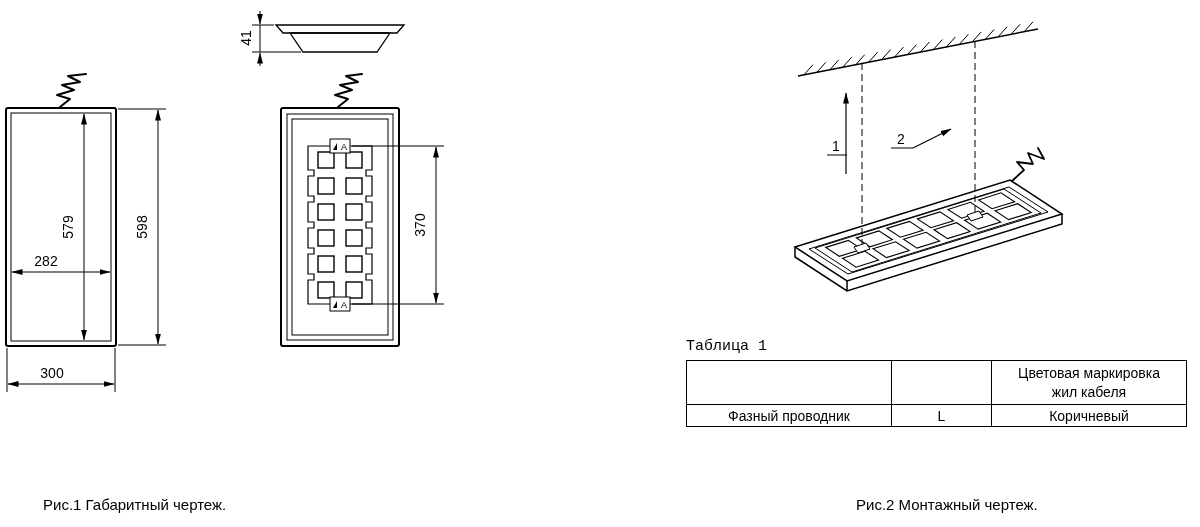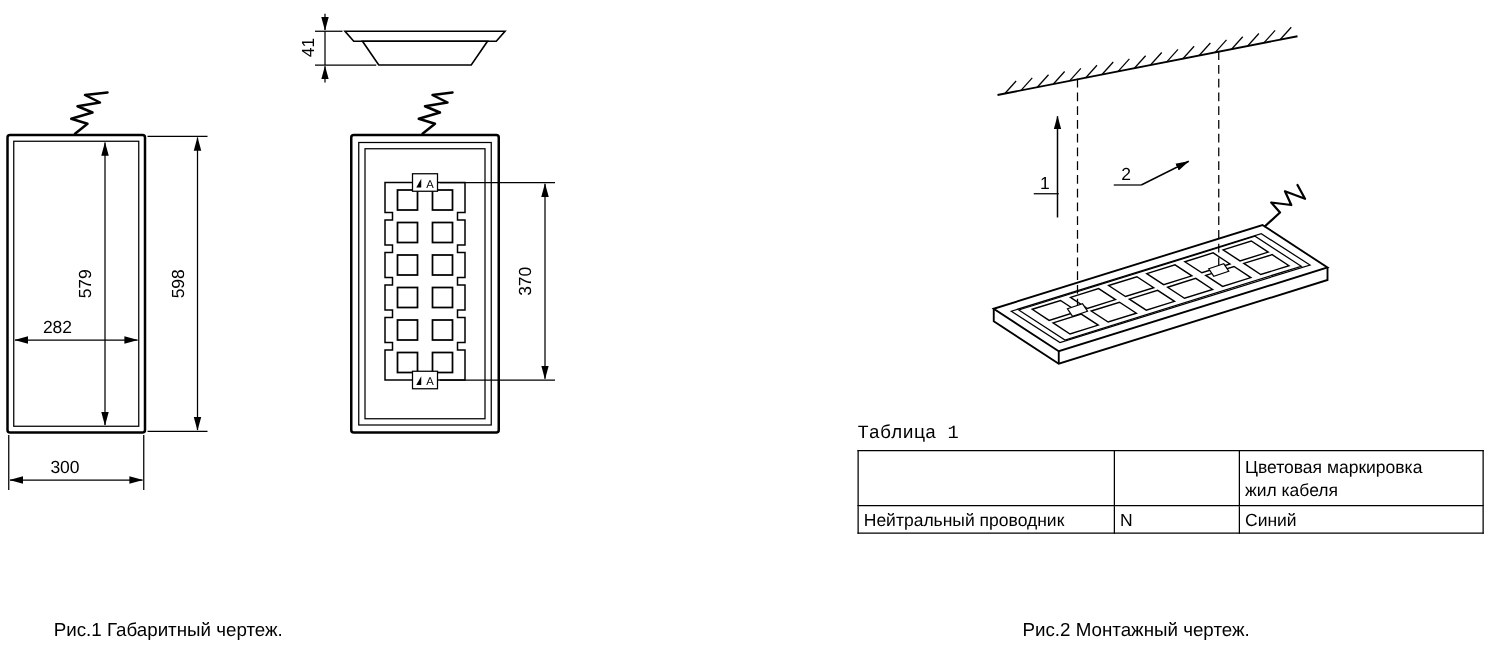--- a/index.html
+++ b/index.html
@@ -13,28 +13,28 @@
   }
   #canvas-svg { position:absolute; left:0; top:0; }
   svg text { font-family:"Liberation Sans", sans-serif; fill:#000; }
   .dim-text { font-size:14px; }
   .callout-text { font-size:14px; }
   .datum-text { font-size:9px; }
 
   #table-block { position:absolute; left:686px; top:338px; width:500px; }
   #table-title { font-size:15px; margin-bottom:5px;font-family:Liberation Mono, monospace; }
   table { border-collapse:collapse; width:500px; table-layout:fixed; }
-  td { border:1px solid #000; vertical-align:middle; font-size:14px; padding:1px 4px; }
+  td { border:1px solid #000; text-align:center; vertical-align:middle; font-size:14px; padding:1px 4px; }
   tr.header-row td { height:44px; }
   tr.data-row td { height:22px; }
   td.col3-header { white-space:pre-line; line-height:1.3; }
 
   .caption { position:absolute; font-size:15px; }
   #caption1 { left:43px; top:496px;text-align:center; }
-  #caption2 { left:818px; top:496px; }
+  #caption2 { left:856px; top:496px; }
 </style>
 </head>
 <body>
 
 <svg id="canvas-svg" width="1200" height="527" viewBox="0 0 1200 527">
   <defs>
     <marker id="ah" markerWidth="12" markerHeight="9" refX="10.5" refY="4" orient="auto-start-reverse" markerUnits="userSpaceOnUse">
       <path d="M0,1 L11,4 L0,7 Z" fill="#000"></path>
     </marker>
   </defs>
@@ -191,22 +191,22 @@
         <col style="width:195px">
     </colgroup>
     <tbody>
       <tr class="header-row">
         <td></td>
         <td></td>
         <td class="col3-header">Цветовая маркировка
 жил кабеля</td>
       </tr>
       <tr class="data-row">
-        <td>Нейтральный проводник</td>
-        <td>N</td>
-        <td>Синий</td>
+        <td>Фазный проводник</td>
+        <td>L</td>
+        <td>Коричневый</td>
       </tr>
     </tbody>
   </table>
 </div>
 
 <div id="caption1" class="caption">Рис.1 Габаритный чертеж.</div>
 <div id="caption2" class="caption">Рис.2 Монтажный чертеж.</div>
 
 </body></html>

